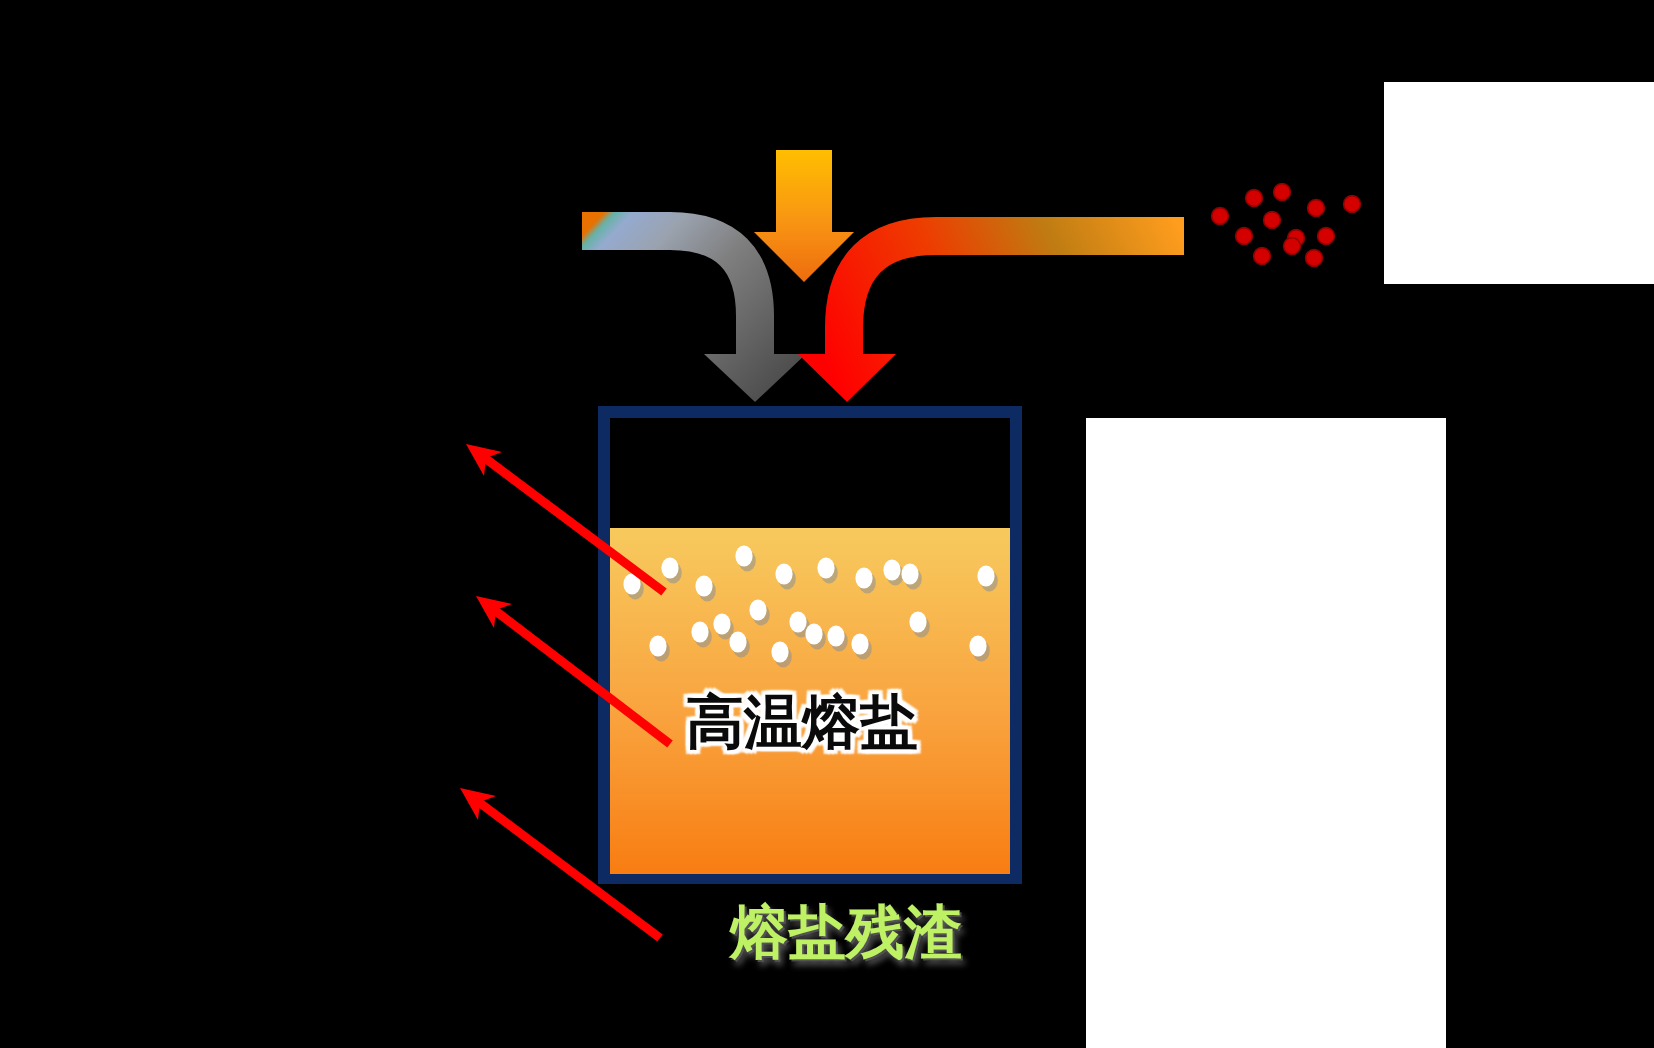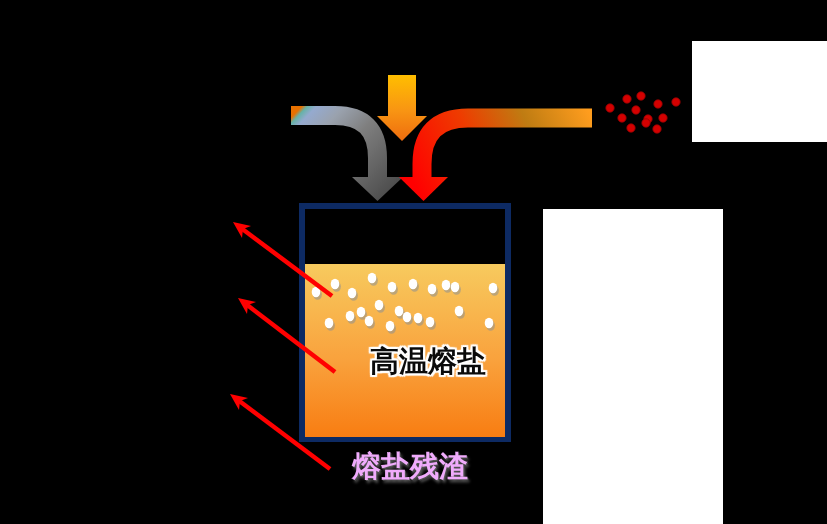--- a/index.html
+++ b/index.html
@@ -3,26 +3,26 @@
 <meta charset="utf-8">
 <style>
   html,body{margin:0;padding:0;background:#000;}
   #stage{
     position:relative;width:827px;height:524px;background:#000;overflow:hidden;
     font-family:"Liberation Sans","DejaVu Sans",sans-serif;
   }
   #stage svg{position:absolute;left:0;top:0;}
   .label{position:absolute;font-weight:bold;font-size:29px;text-align:center;white-space:nowrap;}
   .label-hot{
-    left:357px;top:342px;width:142px;color:#0a0a0a;
+    left:330px;top:342px;width:142px;color:#0a0a0a;
     text-shadow:-2px -2px 1px #fff,2px -2px 1px #fff,-2px 2px 1px #fff,2px 2px 1px #fff,
                  0 -2px 1px #fff,0 2px 1px #fff,-2px 0 1px #fff,2px 0 1px #fff;
   }
   .label-residue{
-    left:339px;top:447px;width:142px;color:#f0abfc;
+    left:352px;top:447px;width:142px;color:#bef264;
     text-shadow:2px 3px 3px rgba(90,90,90,.95), 1px 1px 0 rgba(120,120,120,.6);
   }
 </style>
 </head>
 <body>
 
 <div id="stage">
   <svg width="827" height="524" viewBox="0 0 827 524">
     <defs>
       <linearGradient id="gradOrangeDown" gradientUnits="userSpaceOnUse" x1="402" y1="75" x2="402" y2="141">

